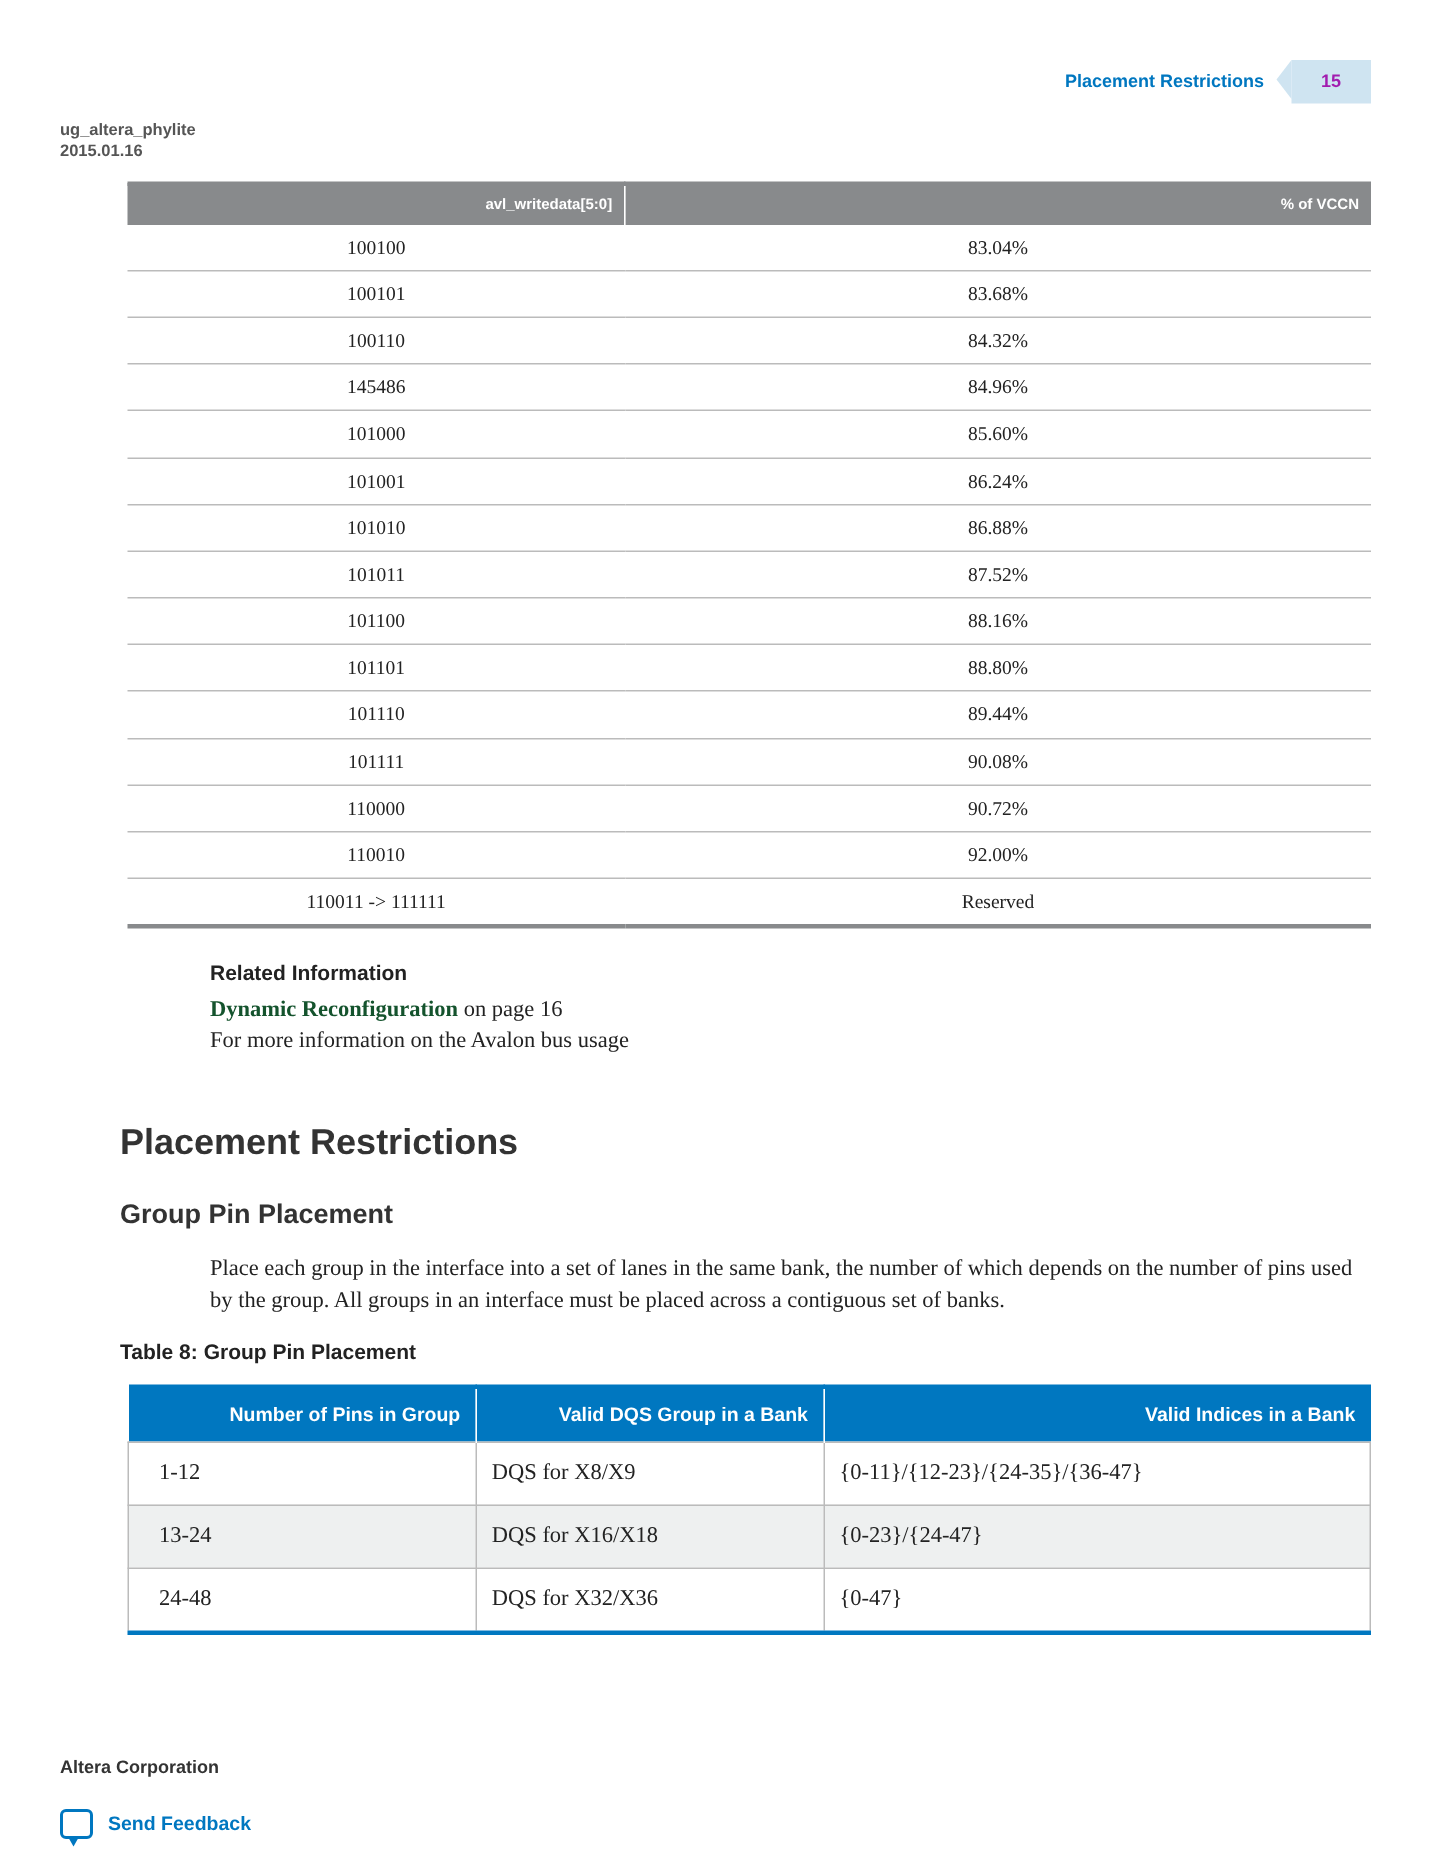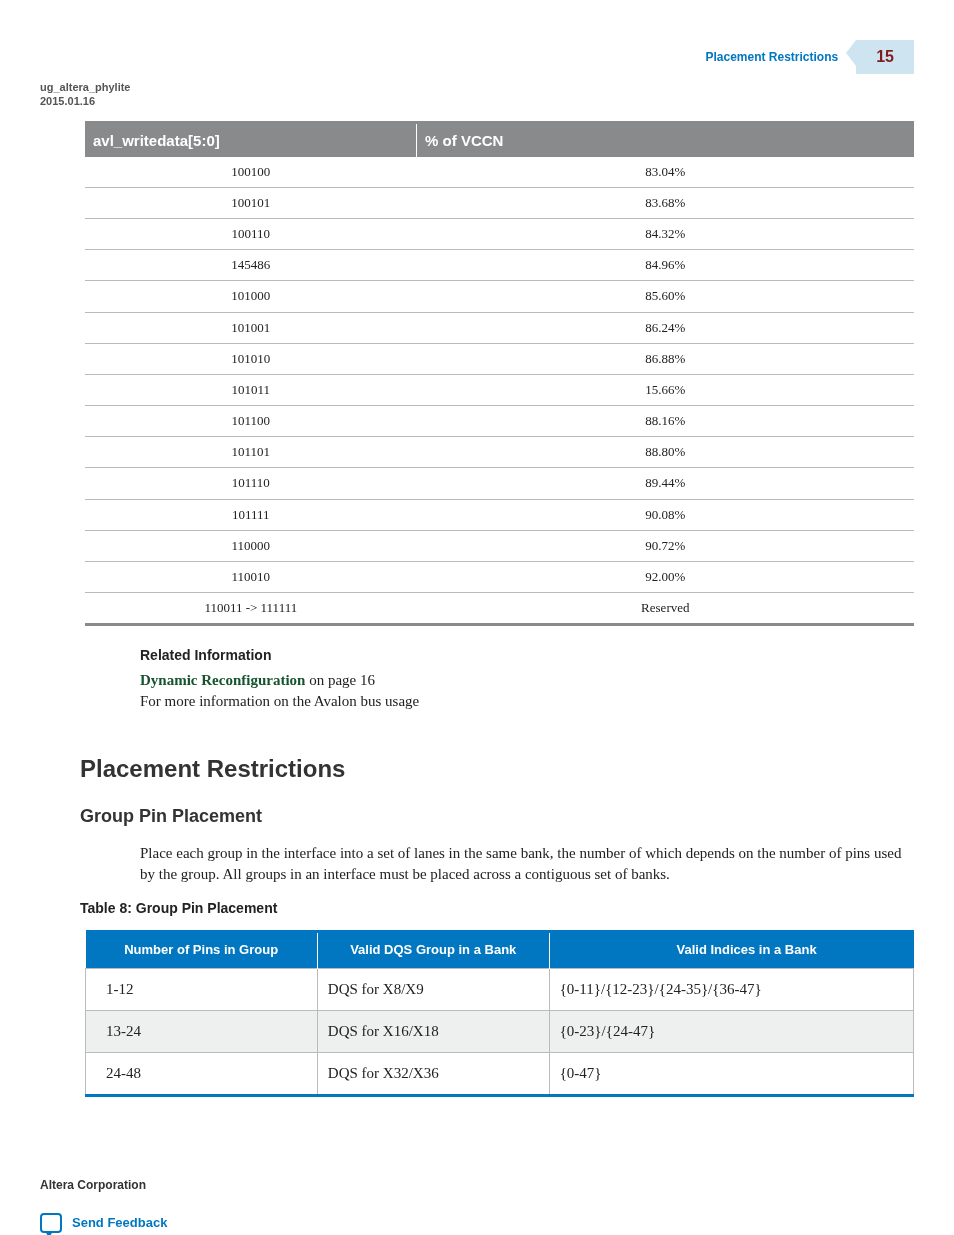--- a/index.html
+++ b/index.html
@@ -36,23 +36,23 @@
     font-family: Arial, sans-serif;
     font-size: 12px;
     font-weight: bold;
     color: #0077c0;
     margin-right: 18px;
   }
   .page-block {
     background: #cfe4f1;
     padding: 6px 20px;
     font-family: Arial, sans-serif;
-    font-size: 16px;
-    font-weight: bold;
-    color: #7f1d1d;
+    font-size: 12px;
+    font-weight: bold;
+    color: #a21caf;
     position: relative;
   }
   .page-block::before {
     content: "";
     position: absolute;
     left: -10px;
     top: 0;
     width: 0; height: 0;
     border-top: 13px solid transparent;
     border-bottom: 13px solid transparent;
@@ -61,23 +61,23 @@
   table {
     width: 100%;
     border-collapse: collapse;
     margin-bottom: 6px;
   }
   .t1 th {
     background: #888a8c;
     color: #fff;
     font-family: Arial, sans-serif;
     font-weight: bold;
-    font-size: 15px;
+    font-size: 10px;
     padding: 6px 8px;
-    text-align: left;
+    text-align: right;
     border-right: 1px solid #fff;
   }
   .t1 th:last-child { border-right: none; }
   .t1 td {
     padding: 6px 8px;
     text-align: center;
     border-bottom: 1px solid #bbb;
     font-size: 13px;
   }
   .t1 tbody tr:last-child td { border-bottom: 3px solid #888a8c; }
@@ -122,21 +122,21 @@
   }
   .t2-wrap { margin-left: 45px; }
   .t2 { border-top: 3px solid #0077c0; }
   .t2 th {
     background: #0077c0;
     color: #fff;
     font-family: Arial, sans-serif;
     font-weight: bold;
     font-size: 13px;
     padding: 8px 10px;
-    text-align: center;
+    text-align: right;
     border-right: 1px solid #fff;
   }
   .t2 th:last-child { border-right: none; padding-left: 40px; }
   .t2 td {
     padding: 10px 10px;
     font-size: 15px;
     border: 1px solid #bbb;
   }
   .t2 tbody tr:nth-child(even) td { background: #eef0f0; }
   .t2 tbody tr:last-child td { border-bottom: 3px solid #0077c0; }
@@ -227,21 +227,21 @@
         <tr>
           <td>101001</td>
           <td>86.24%</td>
         </tr>
         <tr>
           <td>101010</td>
           <td>86.88%</td>
         </tr>
         <tr>
           <td>101011</td>
-          <td>15.66%</td>
+          <td>87.52%</td>
         </tr>
         <tr>
           <td>101100</td>
           <td>88.16%</td>
         </tr>
         <tr>
           <td>101101</td>
           <td>88.80%</td>
         </tr>
         <tr>

